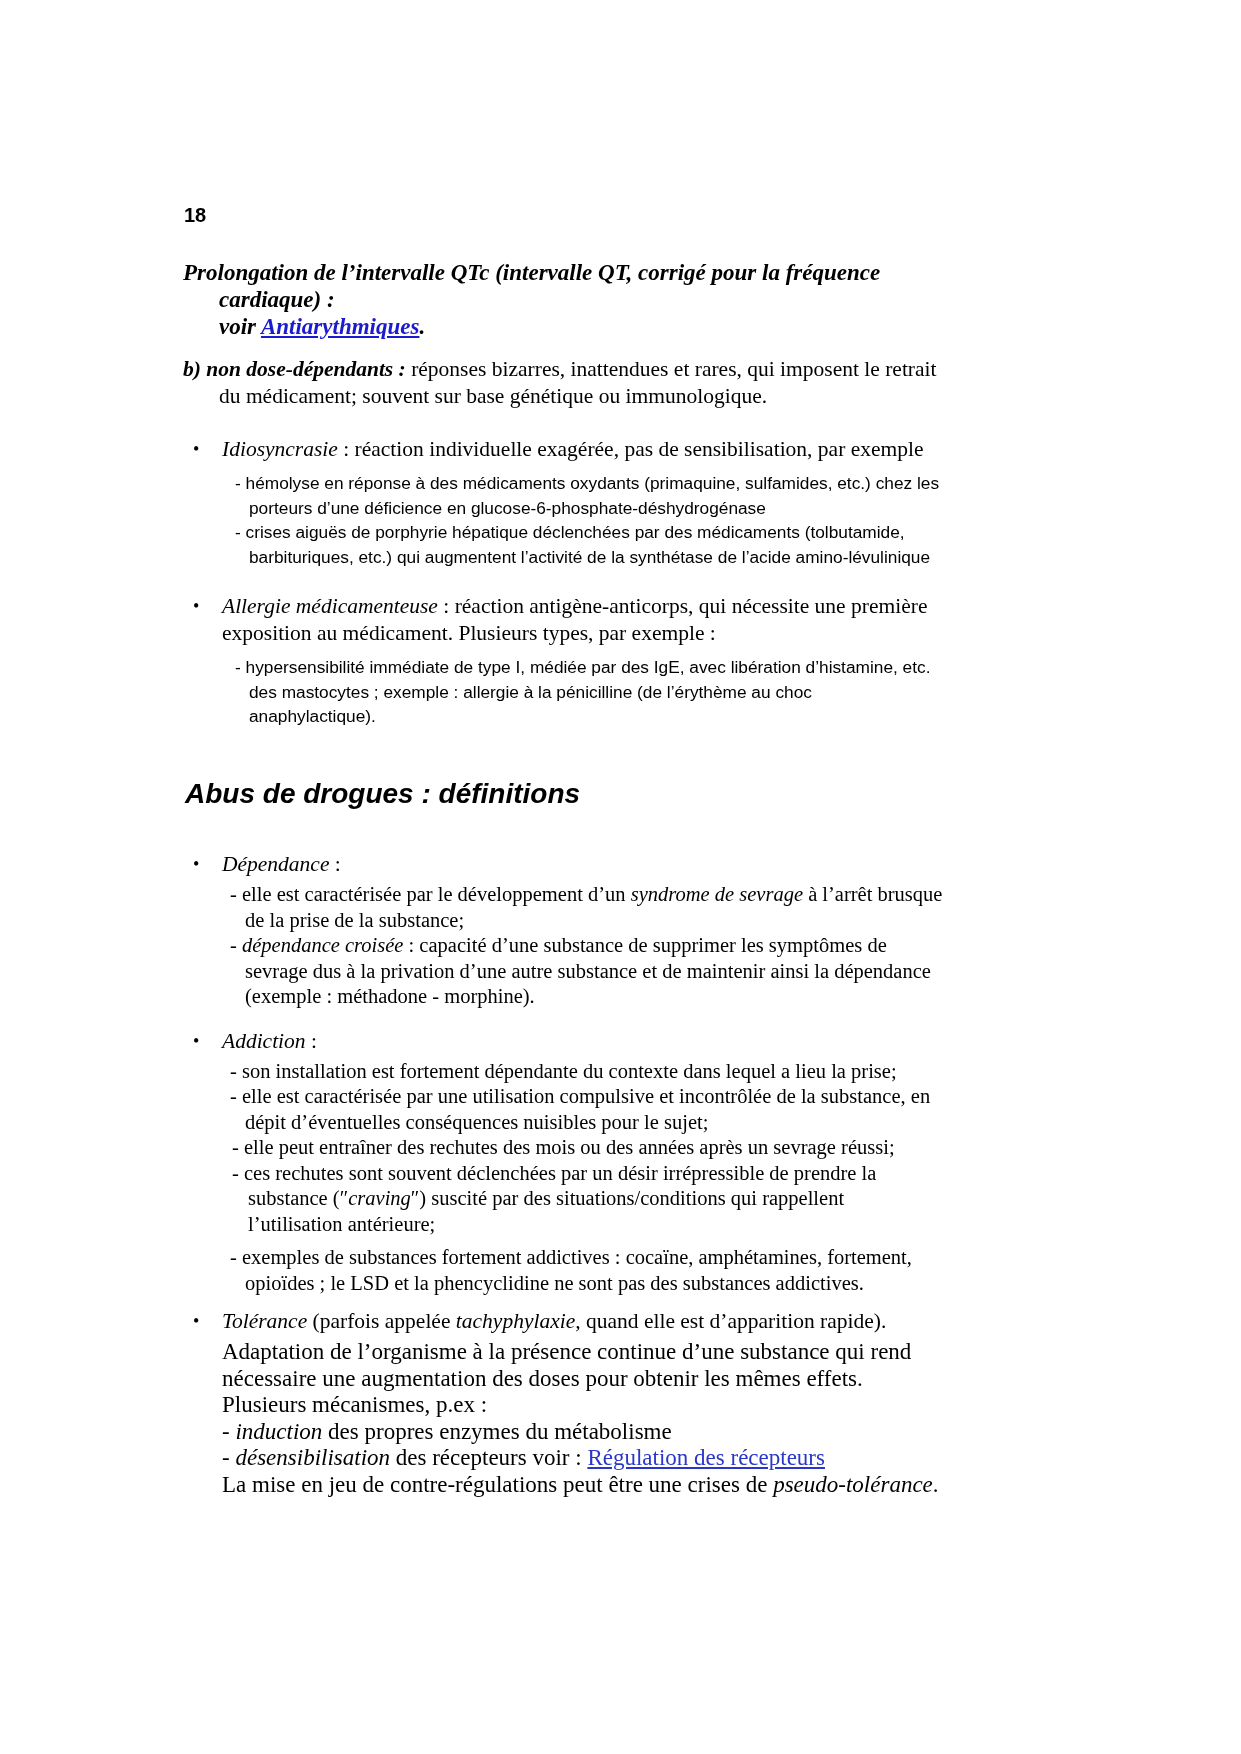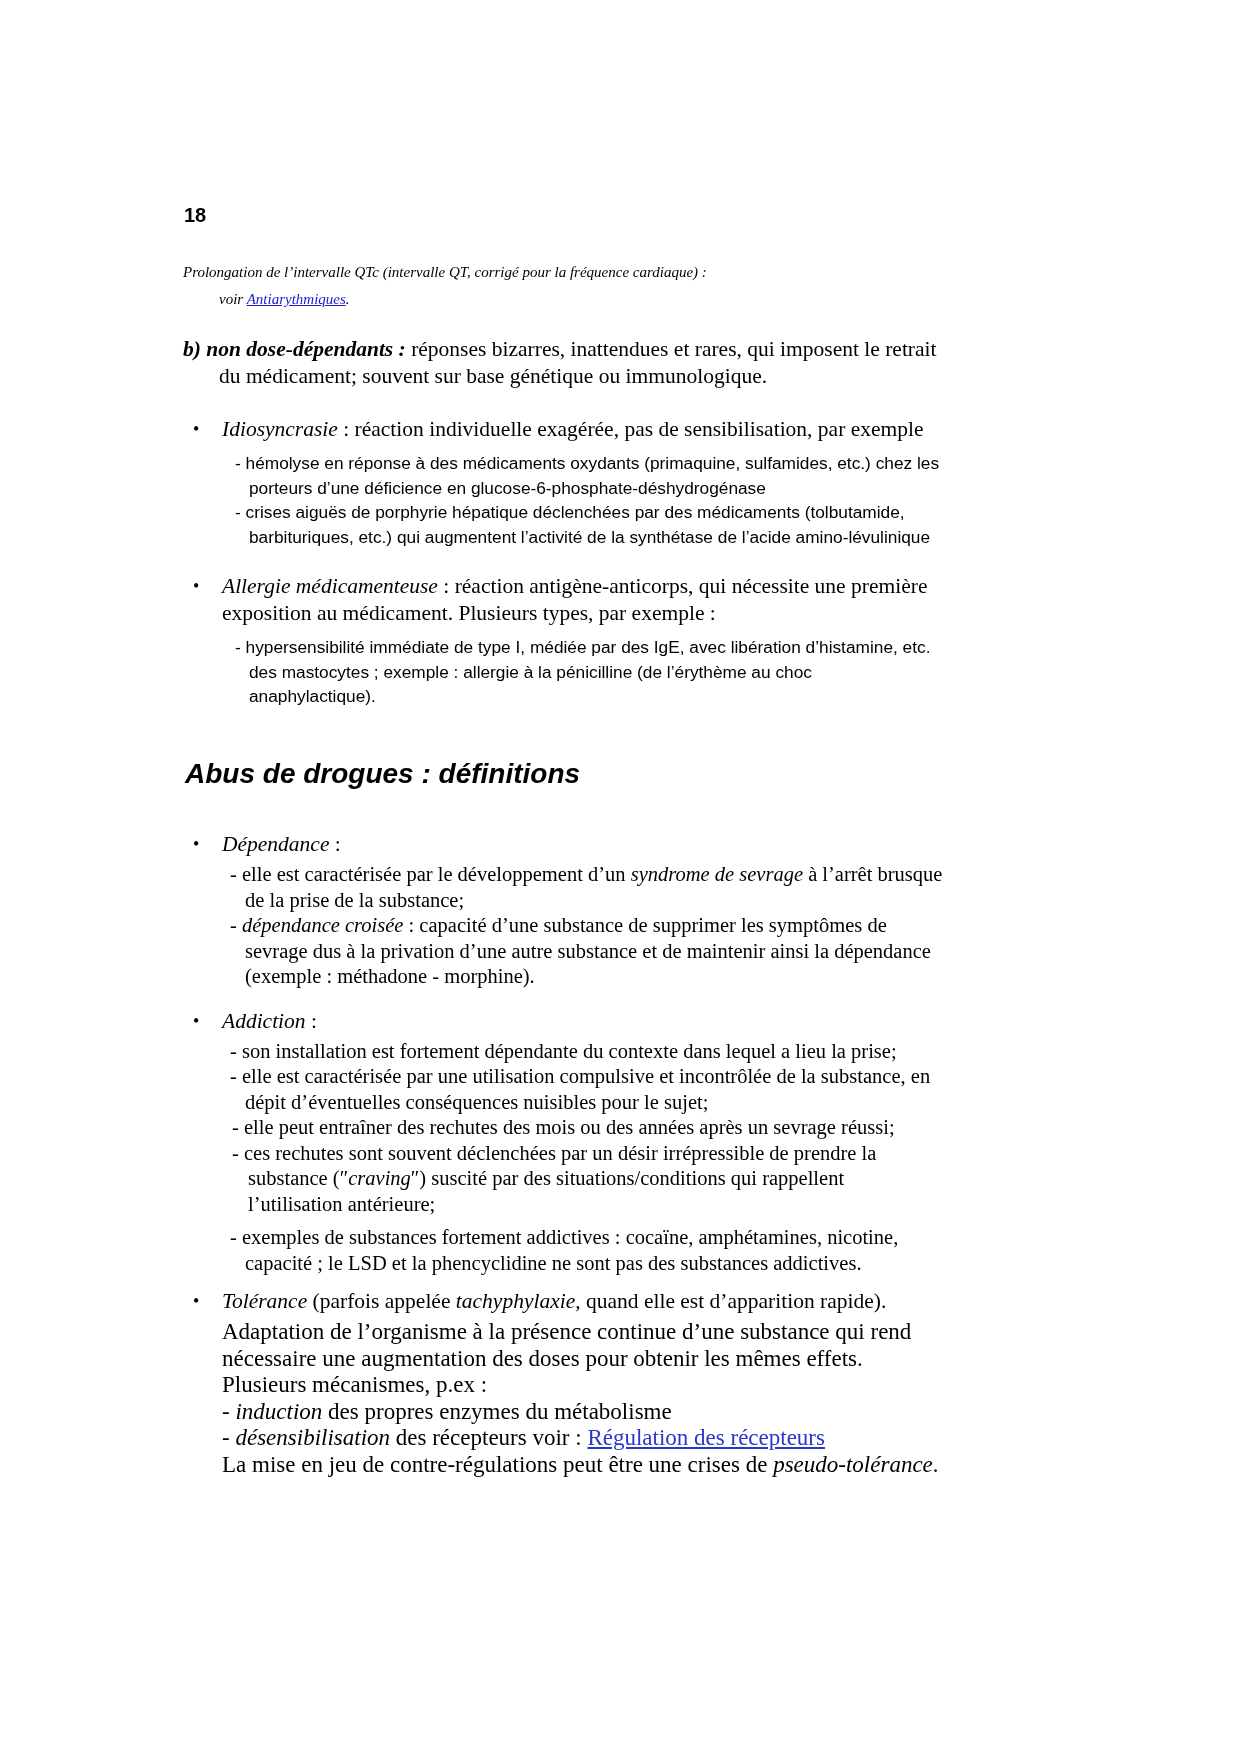--- a/index.html
+++ b/index.html
@@ -37,25 +37,25 @@
   
   .ser {
     font-family: "Liberation Serif", serif;
     font-size: 21.5px;
     line-height: 26.5px;
   }
 
   
   .lead {
     font-family: "Liberation Serif", serif;
-    font-weight: normal;
+    font-weight: bold;
     font-style: italic;
-    font-size: 15px;
-    line-height: 27px;
-    margin: 0 0 23px 0;
+    font-size: 23px;
+    line-height: 27px;
+    margin: 0 0 16px 0;
     text-indent: 0;
     padding-left: 36px;
   }
   .lead .l1 { margin-left: -36px; display: inline; }
   .lead-line2 { display: block; }
 
   a.link {
     color: #1a1ad0;
     text-decoration: underline;
   }
@@ -213,21 +213,21 @@
       <span class="bullet-dot">•</span>
       <span class="it">Addiction</span><span> :</span>
     </div>
     <div class="sub-ser">- son installation est fortement dépendante du contexte dans lequel a lieu la prise;</div>
     <div class="sub-ser">- elle est caractérisée par une utilisation compulsive et incontrôlée de la substance, en dépit d’éventuelles conséquences nuisibles pour le sujet;</div>
     <div class="sub-ser indent-extra">- elle peut entraîner des rechutes des mois ou des années après un sevrage réussi;</div>
     <div class="sub-ser indent-extra">
       <span> - ces rechutes sont souvent déclenchées par un désir irrépressible de prendre la substance (″</span><span class="it">craving</span><span>″) suscité par des situations/conditions qui rappellent l’utilisation antérieure;</span>
     </div>
     <div class="sp-8"></div>
-    <div class="sub-ser">- exemples de substances fortement addictives : cocaïne, amphétamines, nicotine, capacité ;  le LSD et la phencyclidine ne sont pas des substances addictives.</div>
+    <div class="sub-ser">- exemples de substances fortement addictives : cocaïne, amphétamines, fortement, opioïdes ;  le LSD et la phencyclidine ne sont pas des substances addictives.</div>
 
     <div class="sp-12"></div>
 
     <div class="bullet">
       <span class="bullet-dot">•</span>
       <span class="it">Tolérance</span><span> (parfois appelée </span><span class="it">tachyphylaxie,</span><span> quand elle est d’apparition rapide).</span>
     </div>
 
     <div class="bullet-para">Adaptation de l’organisme à la présence continue d’une substance qui rend nécessaire une augmentation des doses pour obtenir les mêmes effets. Plusieurs mécanismes, p.ex :</div>
 

